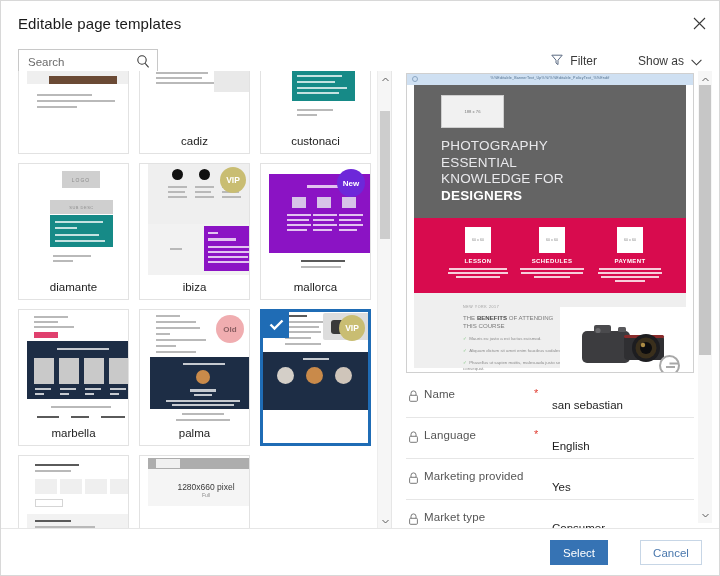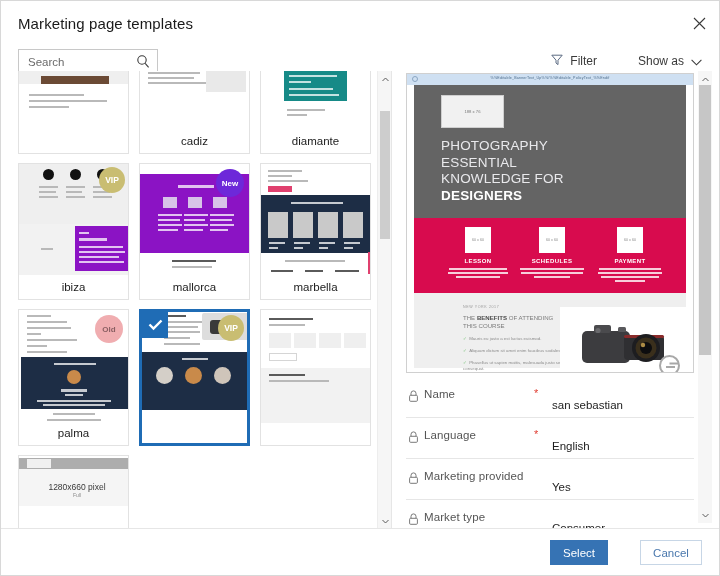--- a/index.html
+++ b/index.html
@@ -71,21 +71,21 @@
     width: 354px;
     display: flex; flex-wrap: wrap; gap: 0 10px;
   }
   .card {
     width: 111px; height: 137px; margin-bottom: 9px;
     border: 1px solid #e2e2e2; background: #fff;
     position: relative; cursor: pointer; overflow: hidden;
   }
   .card.selected { border: 3px solid #1f6cb5; }
   .card-thumb {
-    position: absolute; left: 0; top: 0; right: 0; height: 113px;
+    position: absolute; left: 8px; top: 0; right: 0; height: 113px;
     overflow: hidden; background: #fff;
   }
   .card.selected .card-thumb { left:-2px; top:-2px; right:-2px; height:113px; }
   .card-label {
     position: absolute; left: 0; right: 0; bottom: 0; height: 24px;
     display: flex; align-items: center; justify-content: center;
     font-size: 11.5px; color: #1c1c1c; background:#fff;
   }
 
   
@@ -270,21 +270,21 @@
     font-family:"Liberation Sans", sans-serif;
     cursor:pointer;
   }
 </style>
 </head>
 <body>
 
 <div id="dialog">
 
   <div id="header">
-    <div id="dialog-title">Marketing page templates</div>
+    <div id="dialog-title">Editable page templates</div>
     <div id="close-btn">
       <svg width="13" height="13" viewBox="0 0 13 13">
         <path d="M1 1 L12 12 M12 1 L1 12" stroke="#3a3a3a" stroke-width="1.1" fill="none"></path>
       </svg>
     </div>
   </div>
 
   <div id="toolbar">
     <div id="search-wrap">
       <input id="search-input" type="text" placeholder="Search" style="">
@@ -334,20 +334,35 @@
         <div class="card-thumb">
           <div class="blk" style="left:0;top:0;width:100%;height:113px;background:#fff"></div>
           <div class="txtline" style="left:8px;top:54px;width:52px"></div>
           <div class="txtline" style="left:8px;top:59px;width:46px"></div>
           <div class="txtline" style="left:8px;top:64px;width:58px"></div>
           <div class="blk" style="left:66px;top:50px;width:40px;height:24px;background:#e9e9e9"></div>
         </div>
         <div class="card-label">cadiz</div>
       </div>
 
+      <div class="card">
+        <div class="card-thumb">
+          <div class="blk" style="left:0;top:0;width:100%;height:113px;background:#fff"></div>
+          <div class="blk" style="left:35px;top:7px;width:38px;height:17px;background:#cfcfcf;display:flex;align-items:center;justify-content:center;font-size:5px;color:#8d8d8d;letter-spacing:1px">LOGO</div>
+          <div class="blk" style="left:23px;top:36px;width:63px;height:14px;background:#cfcfcf;display:flex;align-items:center;justify-content:center;font-size:4px;color:#8d8d8d;letter-spacing:.5px">SUB DESC</div>
+          <div class="blk" style="left:23px;top:51px;width:63px;height:32px;background:#168a87"></div>
+          <div class="txtline wh" style="left:28px;top:57px;width:45px"></div>
+          <div class="txtline wh" style="left:28px;top:63px;width:38px"></div>
+          <div class="txtline wh" style="left:28px;top:69px;width:50px"></div>
+          <div class="txtline wh" style="left:28px;top:74px;width:42px"></div>
+          <div class="txtline" style="left:28px;top:91px;width:36px"></div>
+          <div class="txtline" style="left:28px;top:96px;width:20px"></div>
+        </div>
+        <div class="card-label">custonaci</div>
+      </div>
 
       <div class="card">
         <div class="card-thumb">
           <div class="blk" style="left:0;top:0;width:100%;height:113px;background:#fff"></div>
           <div class="blk" style="left:35px;top:7px;width:38px;height:17px;background:#cfcfcf;display:flex;align-items:center;justify-content:center;font-size:5px;color:#8d8d8d;letter-spacing:1px">LOGO</div>
           <div class="blk" style="left:23px;top:36px;width:63px;height:14px;background:#cfcfcf;display:flex;align-items:center;justify-content:center;font-size:4px;color:#8d8d8d;letter-spacing:.5px">SUB DESC</div>
           <div class="blk" style="left:23px;top:51px;width:63px;height:32px;background:#168a87"></div>
           <div class="txtline wh" style="left:28px;top:57px;width:48px"></div>
           <div class="txtline wh" style="left:28px;top:63px;width:22px"></div>
           <div class="txtline wh" style="left:28px;top:70px;width:44px"></div>

